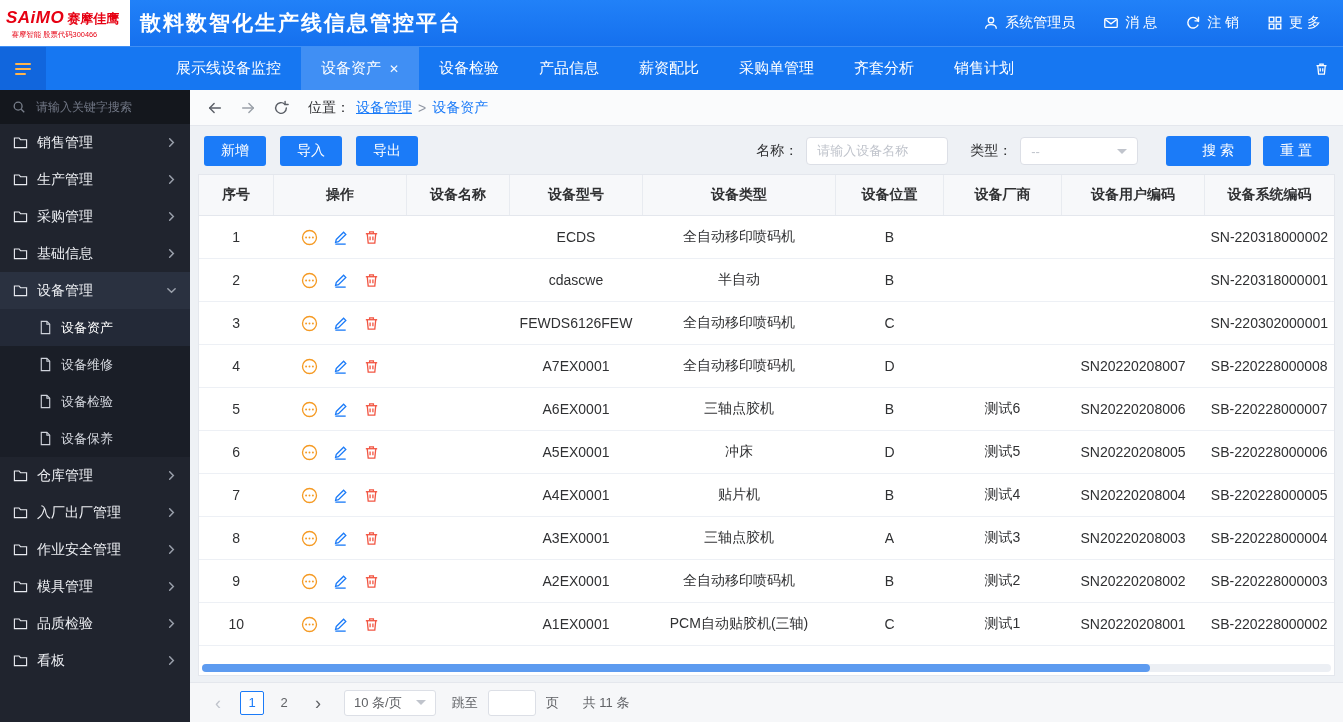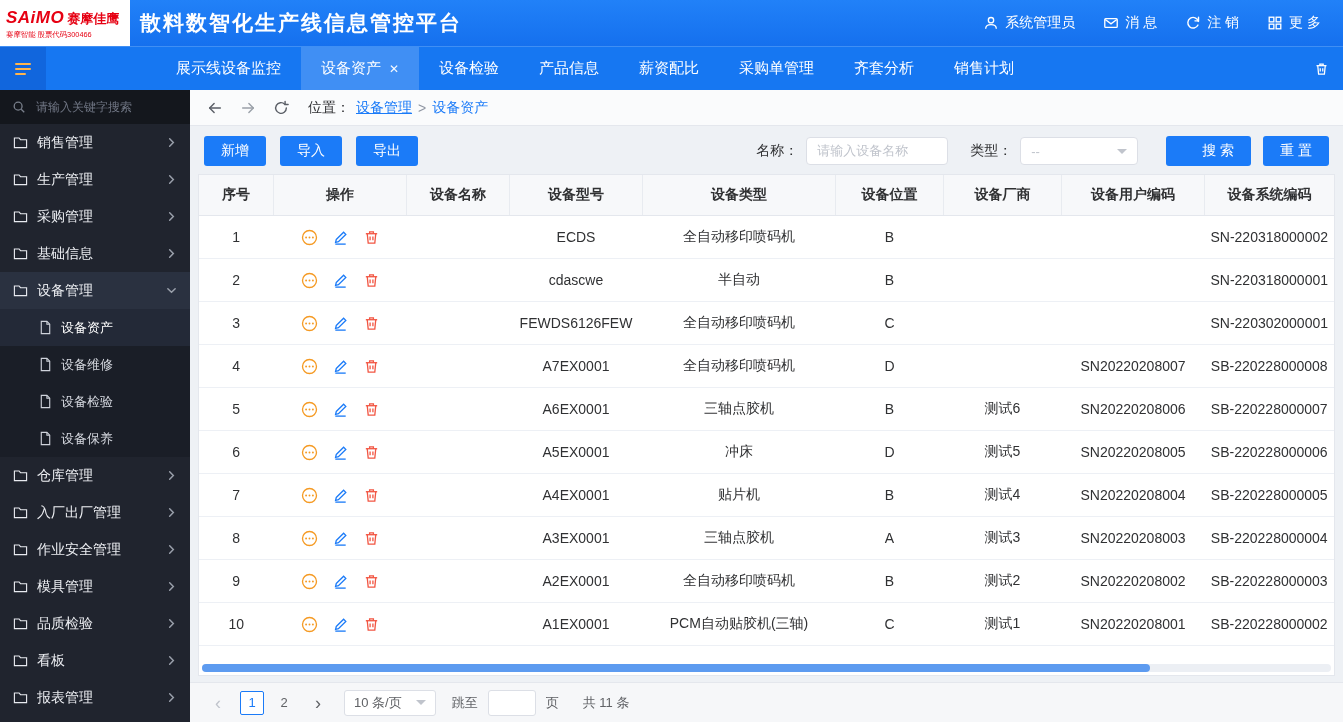--- a/index.html
+++ b/index.html
@@ -7,21 +7,21 @@
     width:1343px;height:722px;overflow:hidden;position:relative;
     background:#eef1f5;
     font-family:"Liberation Sans","DejaVu Sans",sans-serif;
     -webkit-font-smoothing:antialiased;
   }
   
   .topbar{position:absolute;top:0;left:0;right:0;height:46px;
     background:linear-gradient(180deg,#2181f8,#1570ee);
     display:flex;align-items:center;color:#fff;z-index:5;}
   .logo{width:130px;height:46px;background:#fff;box-sizing:border-box;
-    display:flex;flex-direction:column;justify-content:center;padding:2px 6px 0;}
+    display:flex;flex-direction:column;justify-content:center;padding:2px 6px 0;text-align:center;}
   .logo-line1{display:flex;align-items:baseline;white-space:nowrap;}
   .brand-en{color:#e60012;font-weight:bold;font-style:italic;font-size:17px;letter-spacing:.5px;}
   .brand-cn{color:#e60012;font-weight:bold;font-size:13px;margin-left:3px;}
   .logo-sub{color:#e60012;font-size:9px;transform:scale(.82);transform-origin:left center;white-space:nowrap;}
   .app-title{font-size:21px;font-weight:bold;margin-left:10px;letter-spacing:2px;white-space:nowrap;}
   .topbar-actions{margin-left:auto;display:flex;align-items:center;gap:28px;padding-right:22px;font-size:14px;}
   .tb-action{display:flex;align-items:center;gap:6px;cursor:pointer;white-space:nowrap;}
   .tb-action svg{width:16px;height:16px;display:block;}
   
   .tabbar{position:absolute;top:46px;left:0;right:0;height:44px;background:#1677f2;
@@ -380,33 +380,20 @@
             <path d="M1.5 13.5V3.2h5l1.5 1.8h6.5v8.5z"></path>
           </svg>
         </span>
         <span class="mi-label">看板</span>
         <span class="mi-chev">
           <svg viewBox="0 0 12 12" fill="none" stroke="#9aa0ab" stroke-width="1.6" stroke-linecap="round">
             <path d="M4 2l4 4-4 4"></path>
           </svg>
         </span>
       </div>
-      <div class="menu-item">
-        <span class="mi-ico">
-          <svg viewBox="0 0 16 16" fill="none" stroke="#e8eaf0" stroke-width="1.2">
-            <path d="M1.5 13.5V3.2h5l1.5 1.8h6.5v8.5z"></path>
-          </svg>
-        </span>
-        <span class="mi-label">报表管理</span>
-        <span class="mi-chev">
-          <svg viewBox="0 0 12 12" fill="none" stroke="#9aa0ab" stroke-width="1.6" stroke-linecap="round">
-            <path d="M4 2l4 4-4 4"></path>
-          </svg>
-        </span>
-      </div>
     </nav>
 </div>
 
 <div class="main">
 
   <div class="breadcrumb-bar">
     <span class="bc-ico">
       <svg viewBox="0 0 18 18" fill="none" stroke="#5a5e66" stroke-width="1.6" stroke-linecap="round" stroke-linejoin="round">
           <path d="M15 9H3"></path>
           <path d="M8 4L3 9l5 5"></path>

